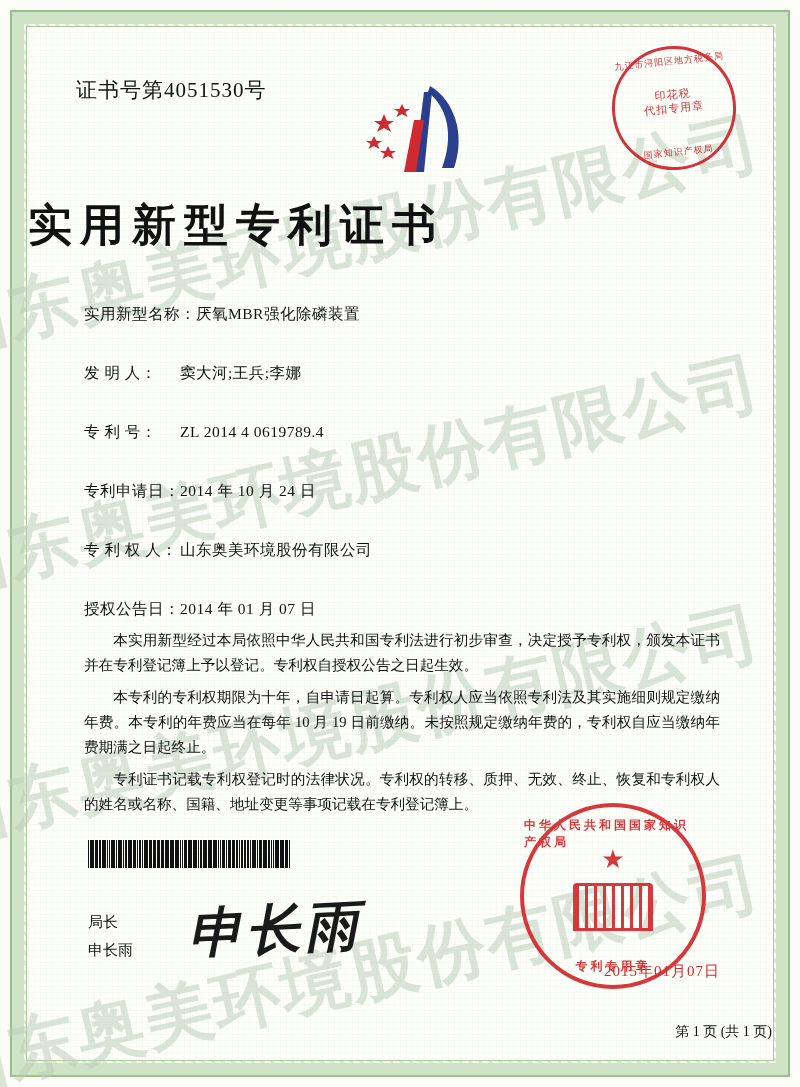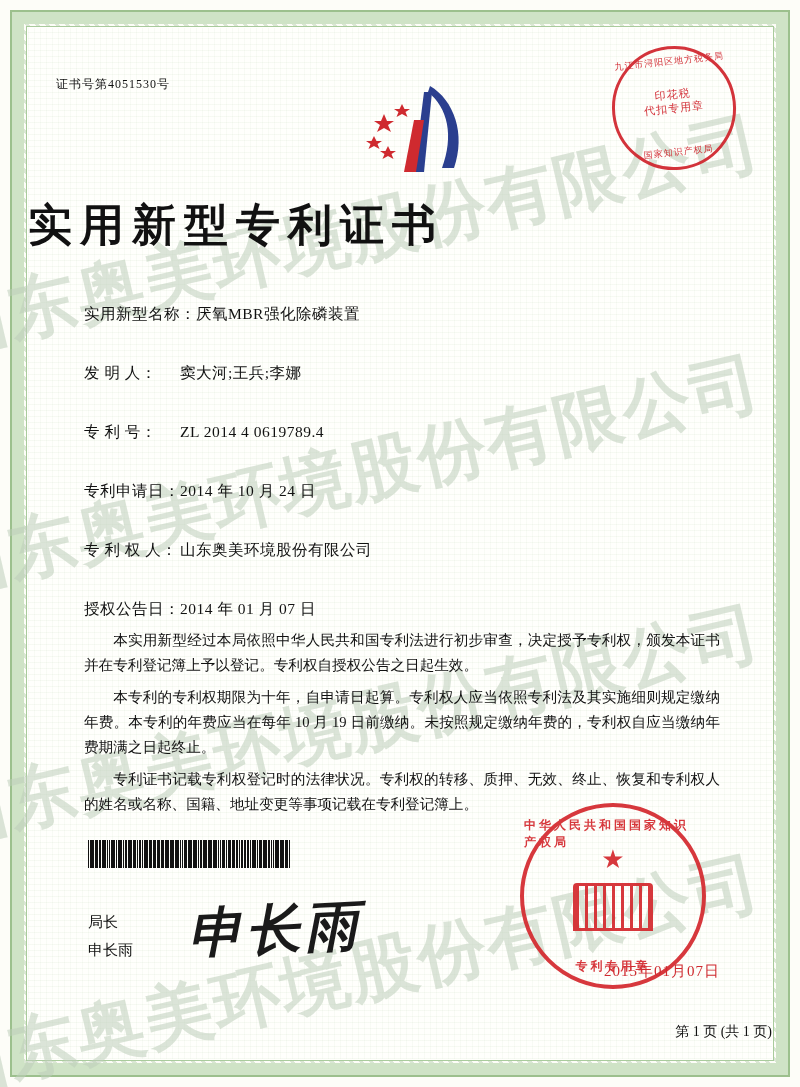--- a/index.html
+++ b/index.html
@@ -74,23 +74,23 @@
   }
 
   
   .content {
     position: absolute;
     left: 28px; top: 28px;
     width: 744px; height: 1031px;
   }
   .cert-no {
     position: absolute;
-    left: 28px;
+    left: 48px;
     top: 48px;
-    font-size: 12px;
+    font-size: 21px;
     color: #111;
     letter-spacing: 1px;
   }
 
   
   .logo {
     position: absolute;
     left: 330px;
     top: 52px;
     width: 130px;

